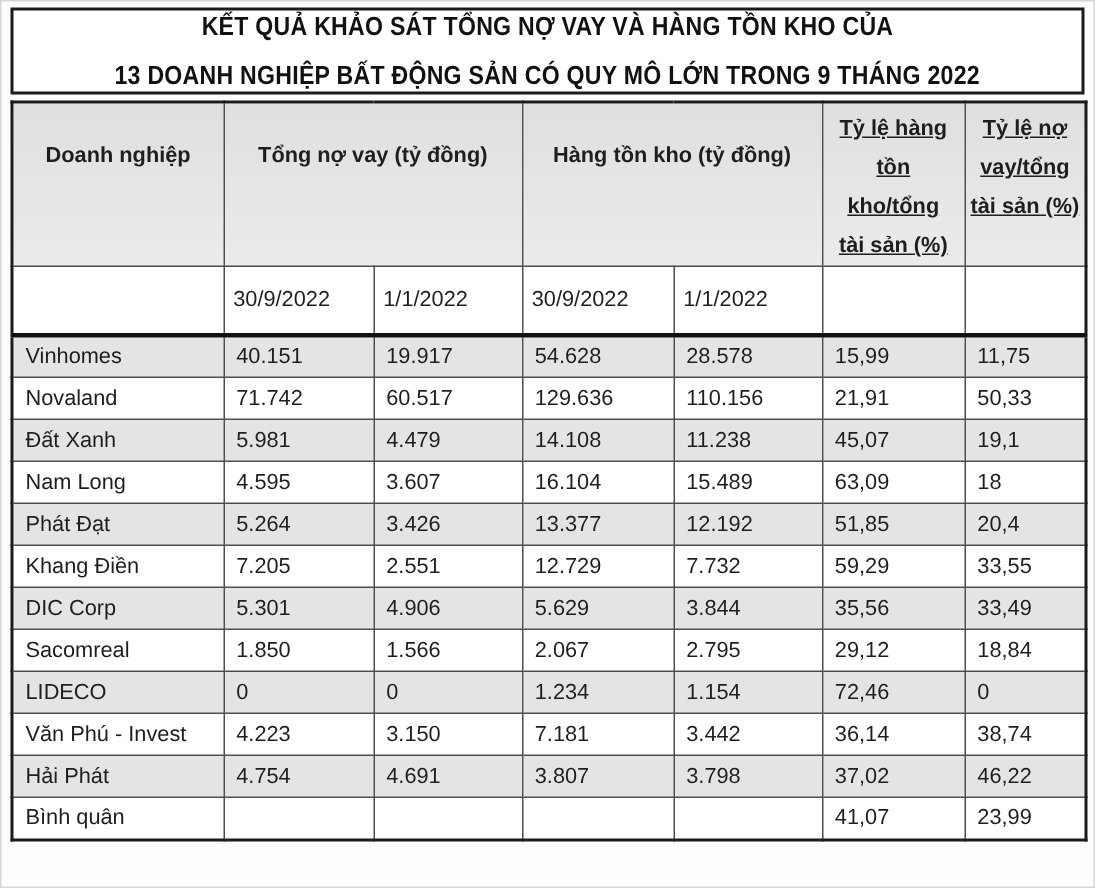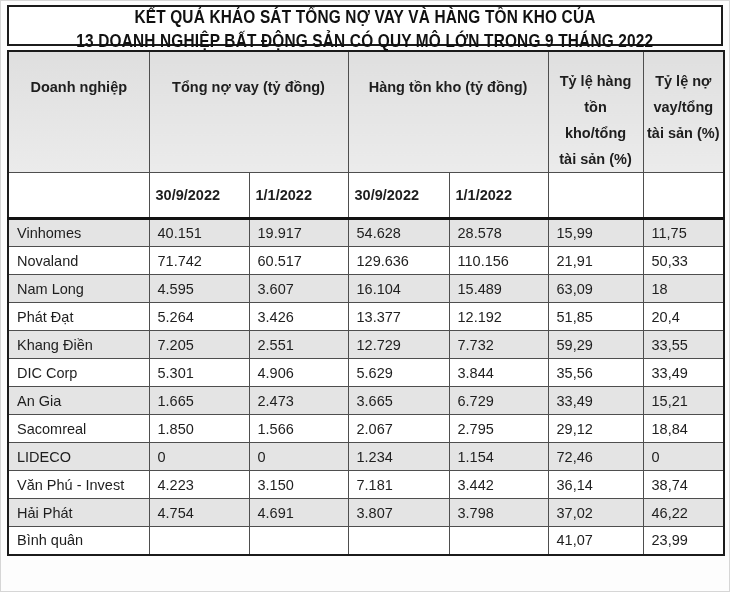--- a/index.html
+++ b/index.html
@@ -13,24 +13,24 @@
     width: 730px;
     height: 592px;
     background: #fdfdfd;
     border: 1px solid #d6d6d6;
     padding: 4px 6px;
     overflow: hidden;
   }
   
   .title-box {
     border: 2px solid #1b1b1b;
-    height: 41px;
+    height: 58px;
     display: flex;
     flex-direction: column;
-    justify-content: flex-start;
+    justify-content: space-between;
     align-items: center;
     gap: 3px;
     background: #ffffff;
     text-align: center;
   }
   .title-line {
     display: inline-block;
     transform: scaleX(0.88);
     transform-origin: center;
     white-space: nowrap;
@@ -58,29 +58,30 @@
     vertical-align: top;
     padding-top: 26px;
     font-weight: bold;
     text-align: center;
     height: 78px;
     line-height: 18px;
   }
   tr.main-header th.ratio-head {
     white-space: pre-line;
     line-height: 26px;
-    padding-top: 16px;
+    padding-top: 4px;
+    text-decoration: underline;
   }
   
   tr.dates-row td {
     background: #ffffff;
     height: 46px;
     padding-left: 6px;
     text-align: left;
-    font-weight: bold;
+    font-weight: normal;
     vertical-align: middle;
   }
   thead { border-bottom: 3px solid #121212; }
   
   tbody td {
     height: 28px;
     padding-left: 8px;
     vertical-align: middle;
     background: #ffffff;
     text-align: left;
@@ -142,20 +143,29 @@
         <tr>
           <td>Novaland</td>
           <td>71.742</td>
           <td>60.517</td>
           <td>129.636</td>
           <td>110.156</td>
           <td>21,91</td>
           <td>50,33</td>
         </tr>
         <tr>
+          <td>Đất Xanh</td>
+          <td>5.981</td>
+          <td>4.479</td>
+          <td>14.108</td>
+          <td>11.238</td>
+          <td>45,07</td>
+          <td>19,1</td>
+        </tr>
+        <tr>
           <td>Nam Long</td>
           <td>4.595</td>
           <td>3.607</td>
           <td>16.104</td>
           <td>15.489</td>
           <td>63,09</td>
           <td>18</td>
         </tr>
         <tr>
           <td>Phát Đạt</td>
@@ -178,29 +188,20 @@
         <tr>
           <td>DIC Corp</td>
           <td>5.301</td>
           <td>4.906</td>
           <td>5.629</td>
           <td>3.844</td>
           <td>35,56</td>
           <td>33,49</td>
         </tr>
         <tr>
-          <td>An Gia</td>
-          <td>1.665</td>
-          <td>2.473</td>
-          <td>3.665</td>
-          <td>6.729</td>
-          <td>33,49</td>
-          <td>15,21</td>
-        </tr>
-        <tr>
           <td>Sacomreal</td>
           <td>1.850</td>
           <td>1.566</td>
           <td>2.067</td>
           <td>2.795</td>
           <td>29,12</td>
           <td>18,84</td>
         </tr>
         <tr>
           <td>LIDECO</td>

